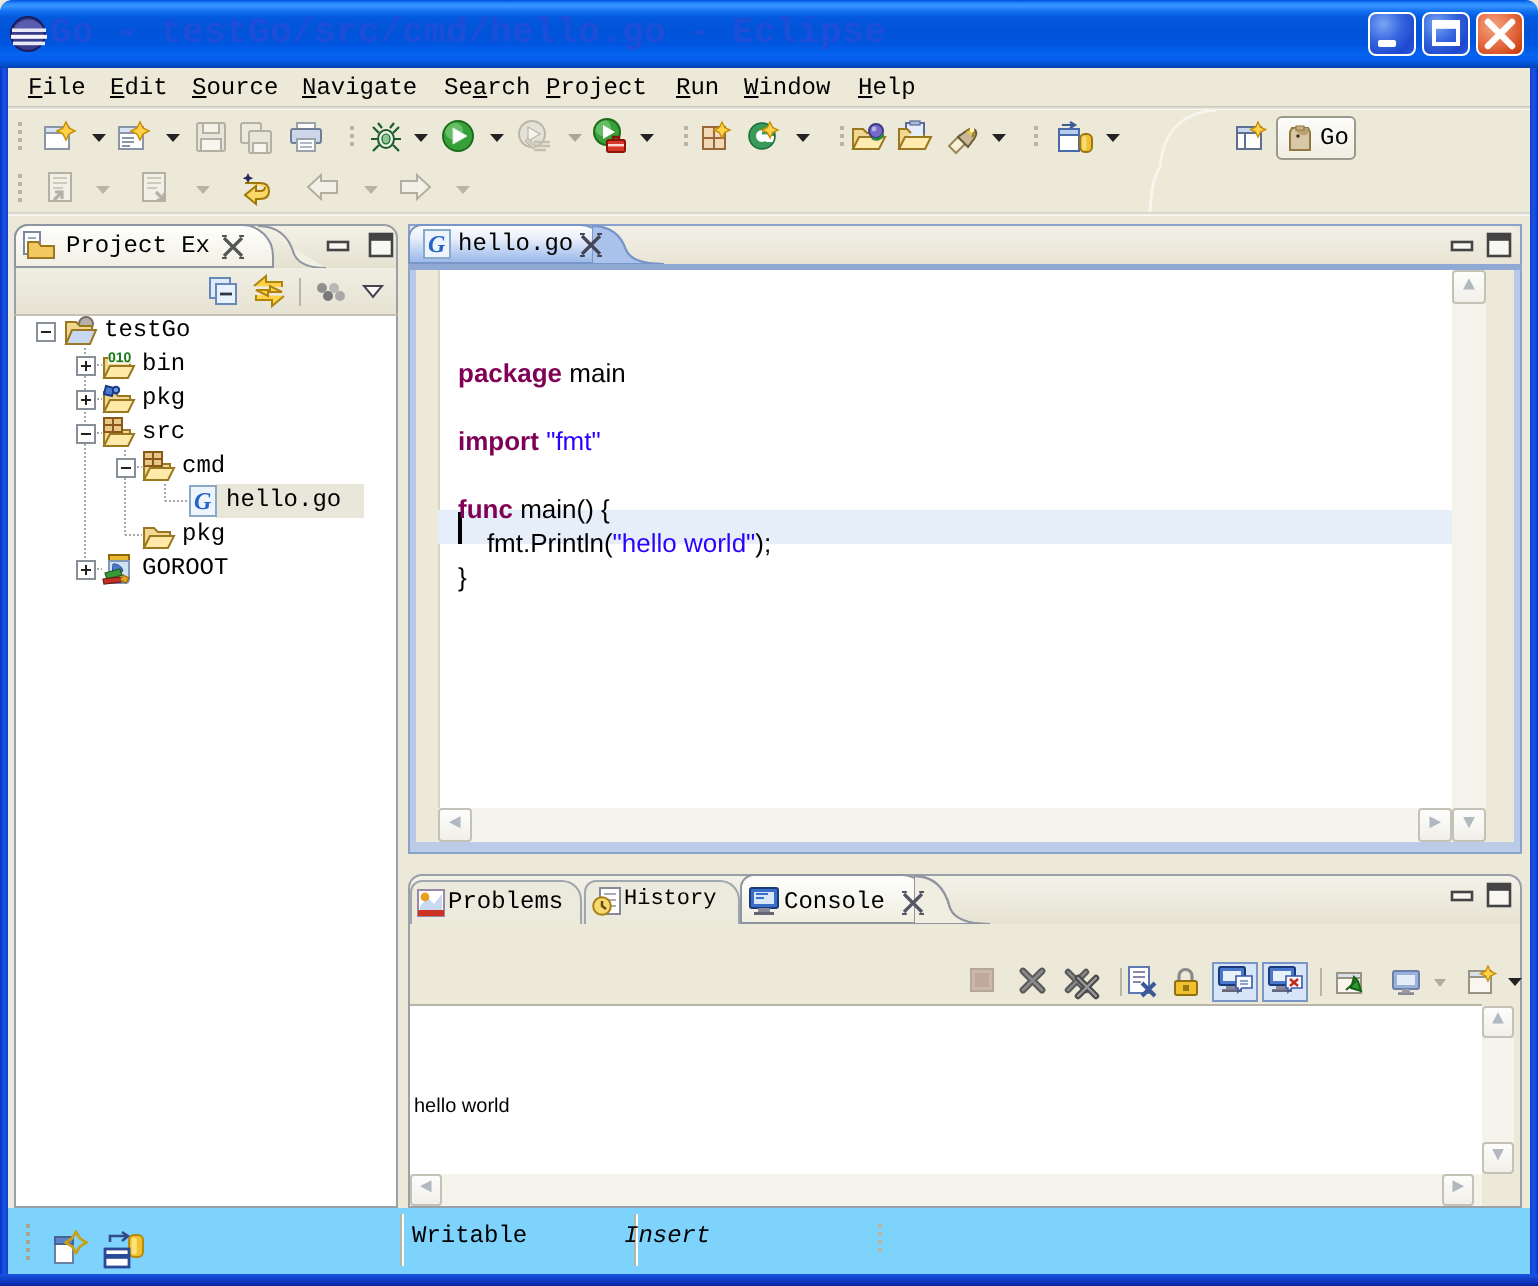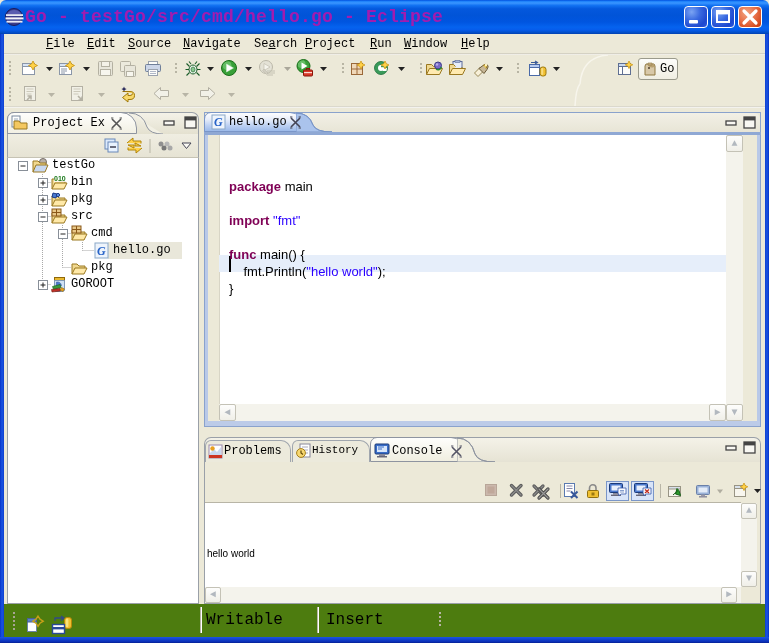--- a/index.html
+++ b/index.html
@@ -3,47 +3,47 @@
 <meta charset="utf-8">
 <style>
   html,body{margin:0;padding:0;}
   body{width:769px;height:643px;overflow:hidden;background:#ECE9D8;font-family:"Liberation Mono",monospace;}
   #w{position:relative;width:769px;height:643px;}
   .abs{position:absolute;}
   
   #titlebar{left:0;top:0;width:769px;height:34px;
     background:linear-gradient(180deg,#0050e0 0%,#268bfe 5%,#3a95ff 9%,#1272f2 16%,#0458dd 26%,#0154d8 45%,#0055e0 65%,#0563ef 80%,#065ceb 88%,#0350cc 95%,#0340b0 100%);
     border-radius:6px 6px 0 0;}
-  #title-text{left:25px;top:7px;color:#a21caf;font-weight:bold;font-size:18px;letter-spacing:0.2px;white-space:pre;}
+  #title-text{left:25px;top:7px;color:#1d4ed8;font-weight:bold;font-size:18px;letter-spacing:0.2px;white-space:pre;}
   .capbtn{top:6px;width:24px;height:22px;border-radius:4px;border:1px solid #fff;box-sizing:border-box;}
   .capbtn.min,.capbtn.max{background:radial-gradient(circle at 30% 25%,#7ba4f3 0%,#3969e0 40%,#1e48cf 75%,#2b57dd 100%);}
   .capbtn.close{background:radial-gradient(circle at 35% 30%,#f1a583 0%,#e8714a 45%,#d34a1e 80%,#bf3907 100%);}
   #brdL{left:0;top:34px;width:4px;height:603px;background:linear-gradient(90deg,#0733c8,#1a55e2 50%,#0f3fd0);}
   #brdR{left:765px;top:34px;width:4px;height:603px;background:linear-gradient(90deg,#0f3fd0,#1a55e2 50%,#0733c8);}
   #brdB{left:0;top:637px;width:769px;height:6px;background:linear-gradient(180deg,#1a55e2,#0a2eb6 80%,#061f90);}
   
   #menubar{left:4px;top:34px;width:761px;height:19px;background:#ECE9D8;}
-  .mi{position:absolute;top:3px;font-size:12px;color:#000;white-space:pre;margin-left:32px;}
+  .mi{position:absolute;top:3px;font-size:12px;color:#000;white-space:pre;}
   .mi u{text-decoration:underline;}
   #menusep{left:4px;top:53px;width:761px;height:2px;background:linear-gradient(180deg,#c6c3b2,#fdfcf8);}
   
   #tb1{left:4px;top:55px;width:761px;height:29px;}
   #tb2{left:4px;top:84px;width:761px;height:22px;}
   #tbsep{left:4px;top:106px;width:761px;height:2px;background:linear-gradient(180deg,#cfccbc,#ffffff);}
   
   #persp-btn{left:634px;top:3px;width:40px;height:22px;background:linear-gradient(180deg,#fdfdfb,#f0eee2);border:1px solid #9a9a8c;border-radius:3px;box-sizing:border-box;padding-left:38px;}
   #persp-btn span{position:absolute;left:21px;top:3px;font-size:12px;}
   
   #leftview{left:7px;top:112px;width:168px;height:492px;}
   
   #editor{left:204px;top:112px;width:557px;height:315px;}
   
   #bottomview{left:204px;top:437px;width:557px;height:167px;}
   
-  #status{left:4px;top:604px;width:761px;height:33px;background:#4d7c0f;font-size:16px;}
+  #status{left:4px;top:604px;width:761px;height:33px;background:#7dd3fc;font-size:12px;}
   .vsep{position:absolute;top:3px;width:1px;height:26px;background:#b8b5a6;border-right:1px solid #fff;}
   
   .sbtn{position:absolute;background:linear-gradient(180deg,#fdfdfc,#f0efe8);border:1px solid #c4c2b6;border-radius:2px;box-sizing:border-box;color:#b2b8bf;text-align:center;}
   .strack{position:absolute;background:#f4f3ec;}
   .mono{font-family:Liberation Sans, sans-serif;margin-top:42px;}
 </style>
 </head>
 <body>
 <div id="w">
 
@@ -657,21 +657,21 @@
         <path d="M3 5 v-3 h8 M9 0 l3 2 -3 2.5" fill="none" stroke="#334a88" stroke-width="1.3"></path>
         <rect x="12.5" y="1.5" width="7" height="11" rx="2.5" fill="#f0c030" stroke="#b88808"></rect>
         <rect x="13.8" y="2.6" width="2.6" height="8.6" rx="1.3" fill="#fae27a"></rect>
         <rect x="0.5" y="8.5" width="12" height="9" fill="#fff" stroke="#2a4a98" stroke-width="1.4"></rect>
         <rect x="0.5" y="11" width="12" height="2.4" fill="#2a4a98"></rect>
       </g>
     </svg>
     <div class="vsep" style="left:196px;"></div>
     <div class="abs" style="left:202px;top:7px;">Writable</div>
     <div class="vsep" style="left:313px;"></div>
-    <div class="abs" style="left:322px;top:7px;">Insert</div>
+    <div class="abs" style="left:308px;top:7px;font-style:italic;">Insert</div>
     <svg class="abs" style="left:431px;top:4px;" width="10" height="26" viewBox="0 0 10 26">
       <g fill="#b8b5a4">
           <rect x="4" y="4" width="2" height="2"></rect>
           <rect x="4" y="8" width="2" height="2"></rect>
           <rect x="4" y="12" width="2" height="2"></rect>
           <rect x="4" y="16" width="2" height="2"></rect>
         </g>
     </svg>
   </div>
 </div>

